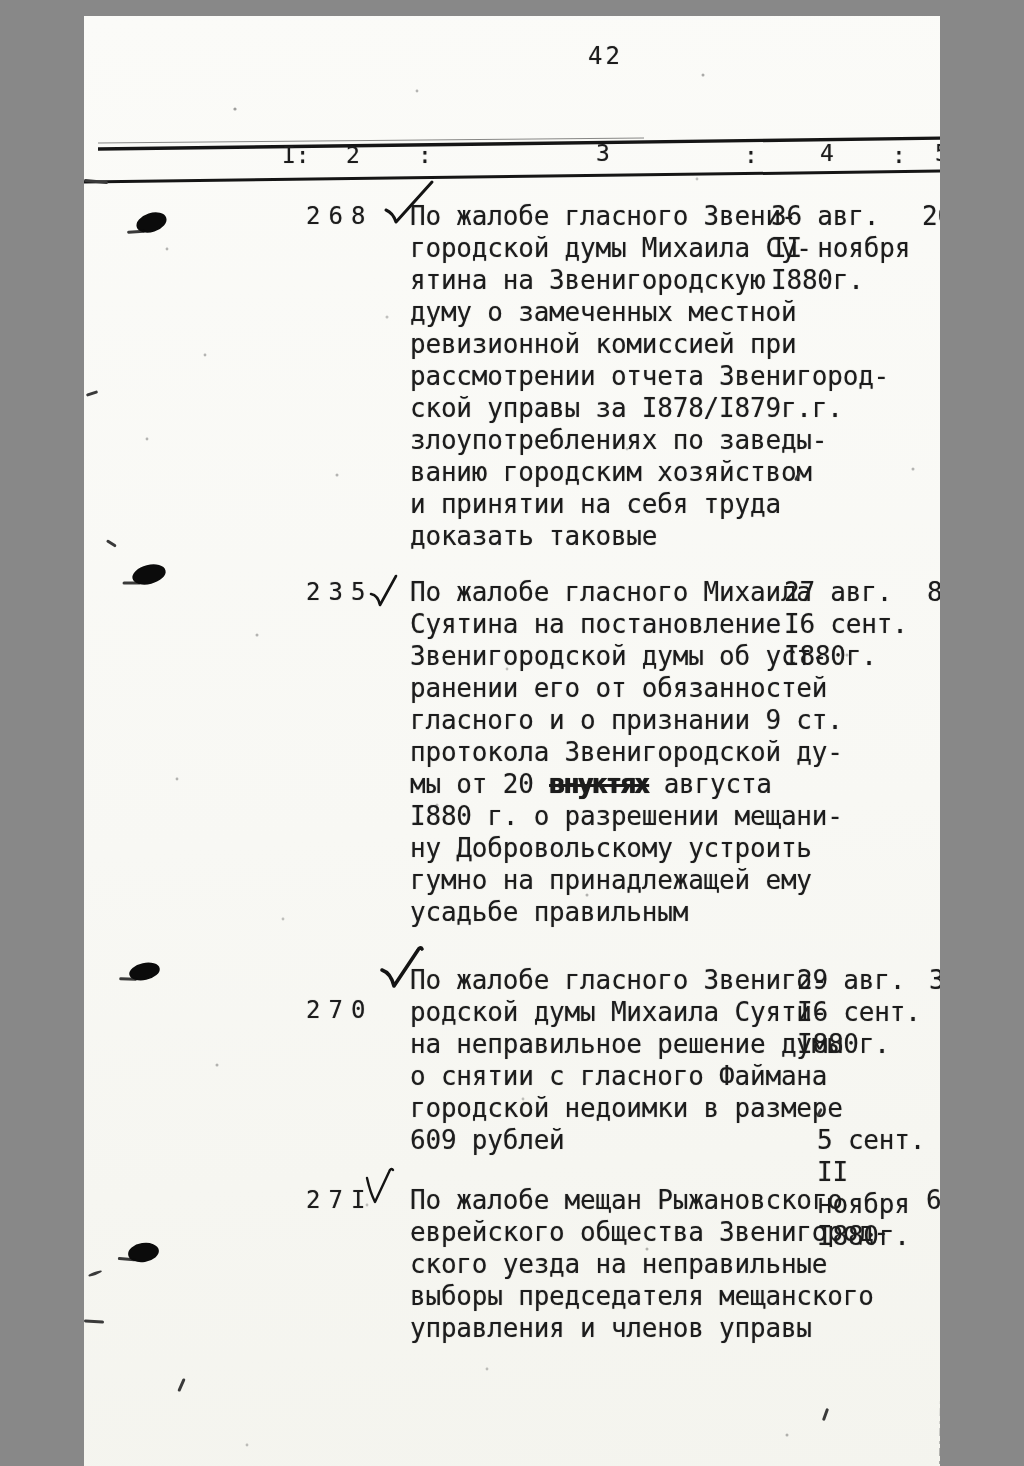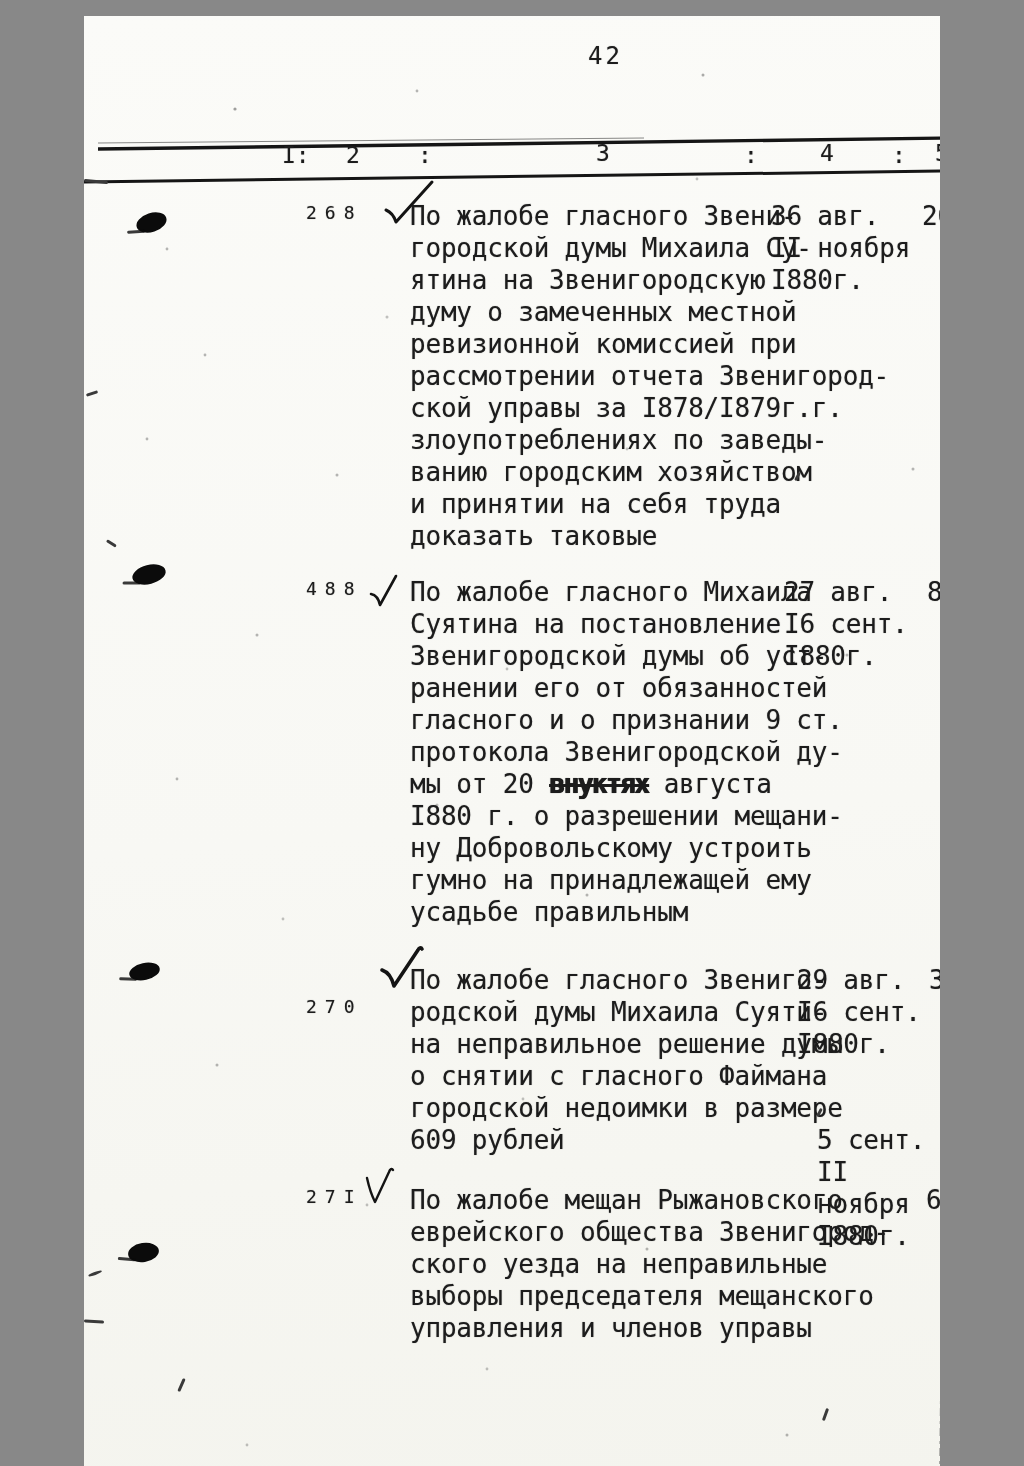--- a/index.html
+++ b/index.html
@@ -15,21 +15,21 @@
   .abs { position:absolute; }
   
   .typed {
     font-size:26px;
     letter-spacing:-0.2px;
     line-height:32px;
     white-space:pre-line;
     text-shadow:0 0 1px rgba(25,25,25,0.45);
   }
   .entry-number {
-    font-size:18px;
+    font-size:24px;
     letter-spacing:8px;
     text-shadow:0 0 1px rgba(25,25,25,0.45);
   }
   .col-label {
     font-size:23px;
     text-shadow:0 0 1px rgba(25,25,25,0.4);
   }
   .page-number { font-size:24px; letter-spacing:3px; text-shadow:0 0 1px rgba(25,25,25,0.4); }
   
   .struck {
@@ -145,21 +145,21 @@
 ванию городским хозяйством
 и принятии на себя труда
 доказать таковые</div>
     <div class="abs typed" style="left:687px;top:184px;">36 авг.
 II ноября
 I880г.</div>
     <div class="abs typed" style="left:838px;top:184px;">26</div>
   </div>
 
   <div>
-    <div class="abs entry-number" style="left:222px;top:562px;">488</div>
+    <div class="abs entry-number" style="left:222px;top:562px;">235</div>
     <svg class="checkmark" style="left:284px;top:556px;" width="34" height="38" viewBox="0 0 34 38">
       <path d="M3,22 C8,23 11,28 12,33 L28,4" stroke-width="2.6"></path>
     </svg>
     <div class="abs typed" style="left:326px;top:560px;"><span>По жалобе гласного Михаила
 Суятина на постановление
 Звенигородской думы об уст-
 ранении его от обязанностей
 гласного и о признании 9 ст.
 протокола Звенигородской ду-
 мы от 20 </span><span class="struck">внуктях</span><span> августа

